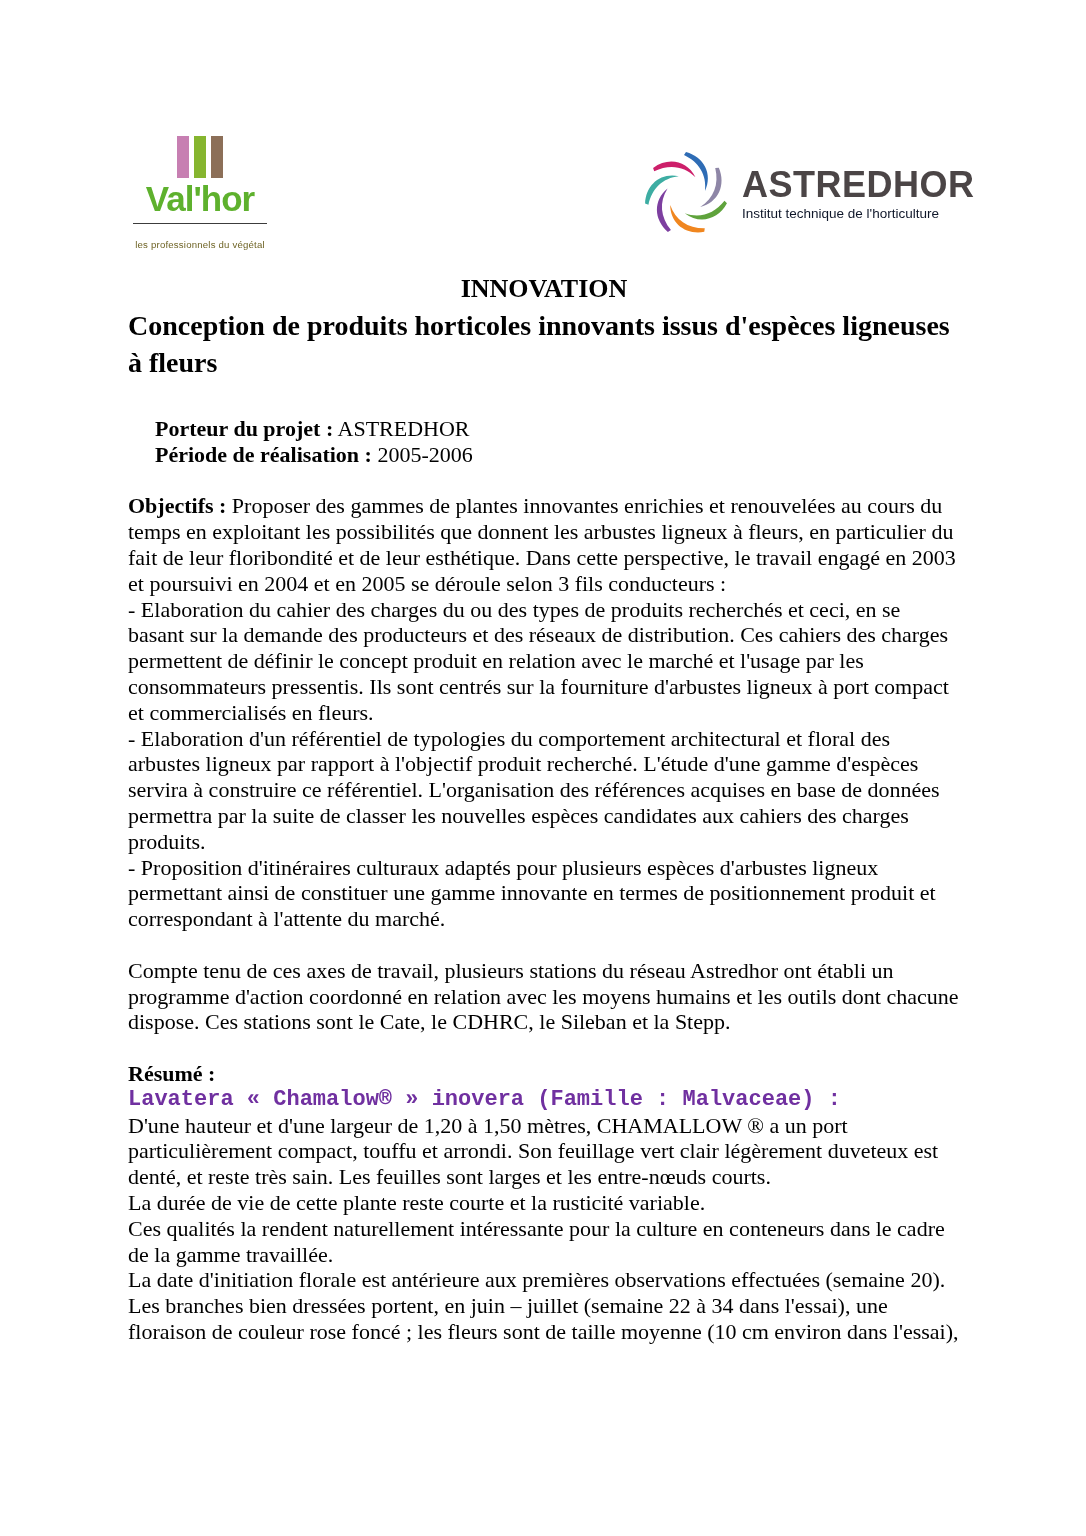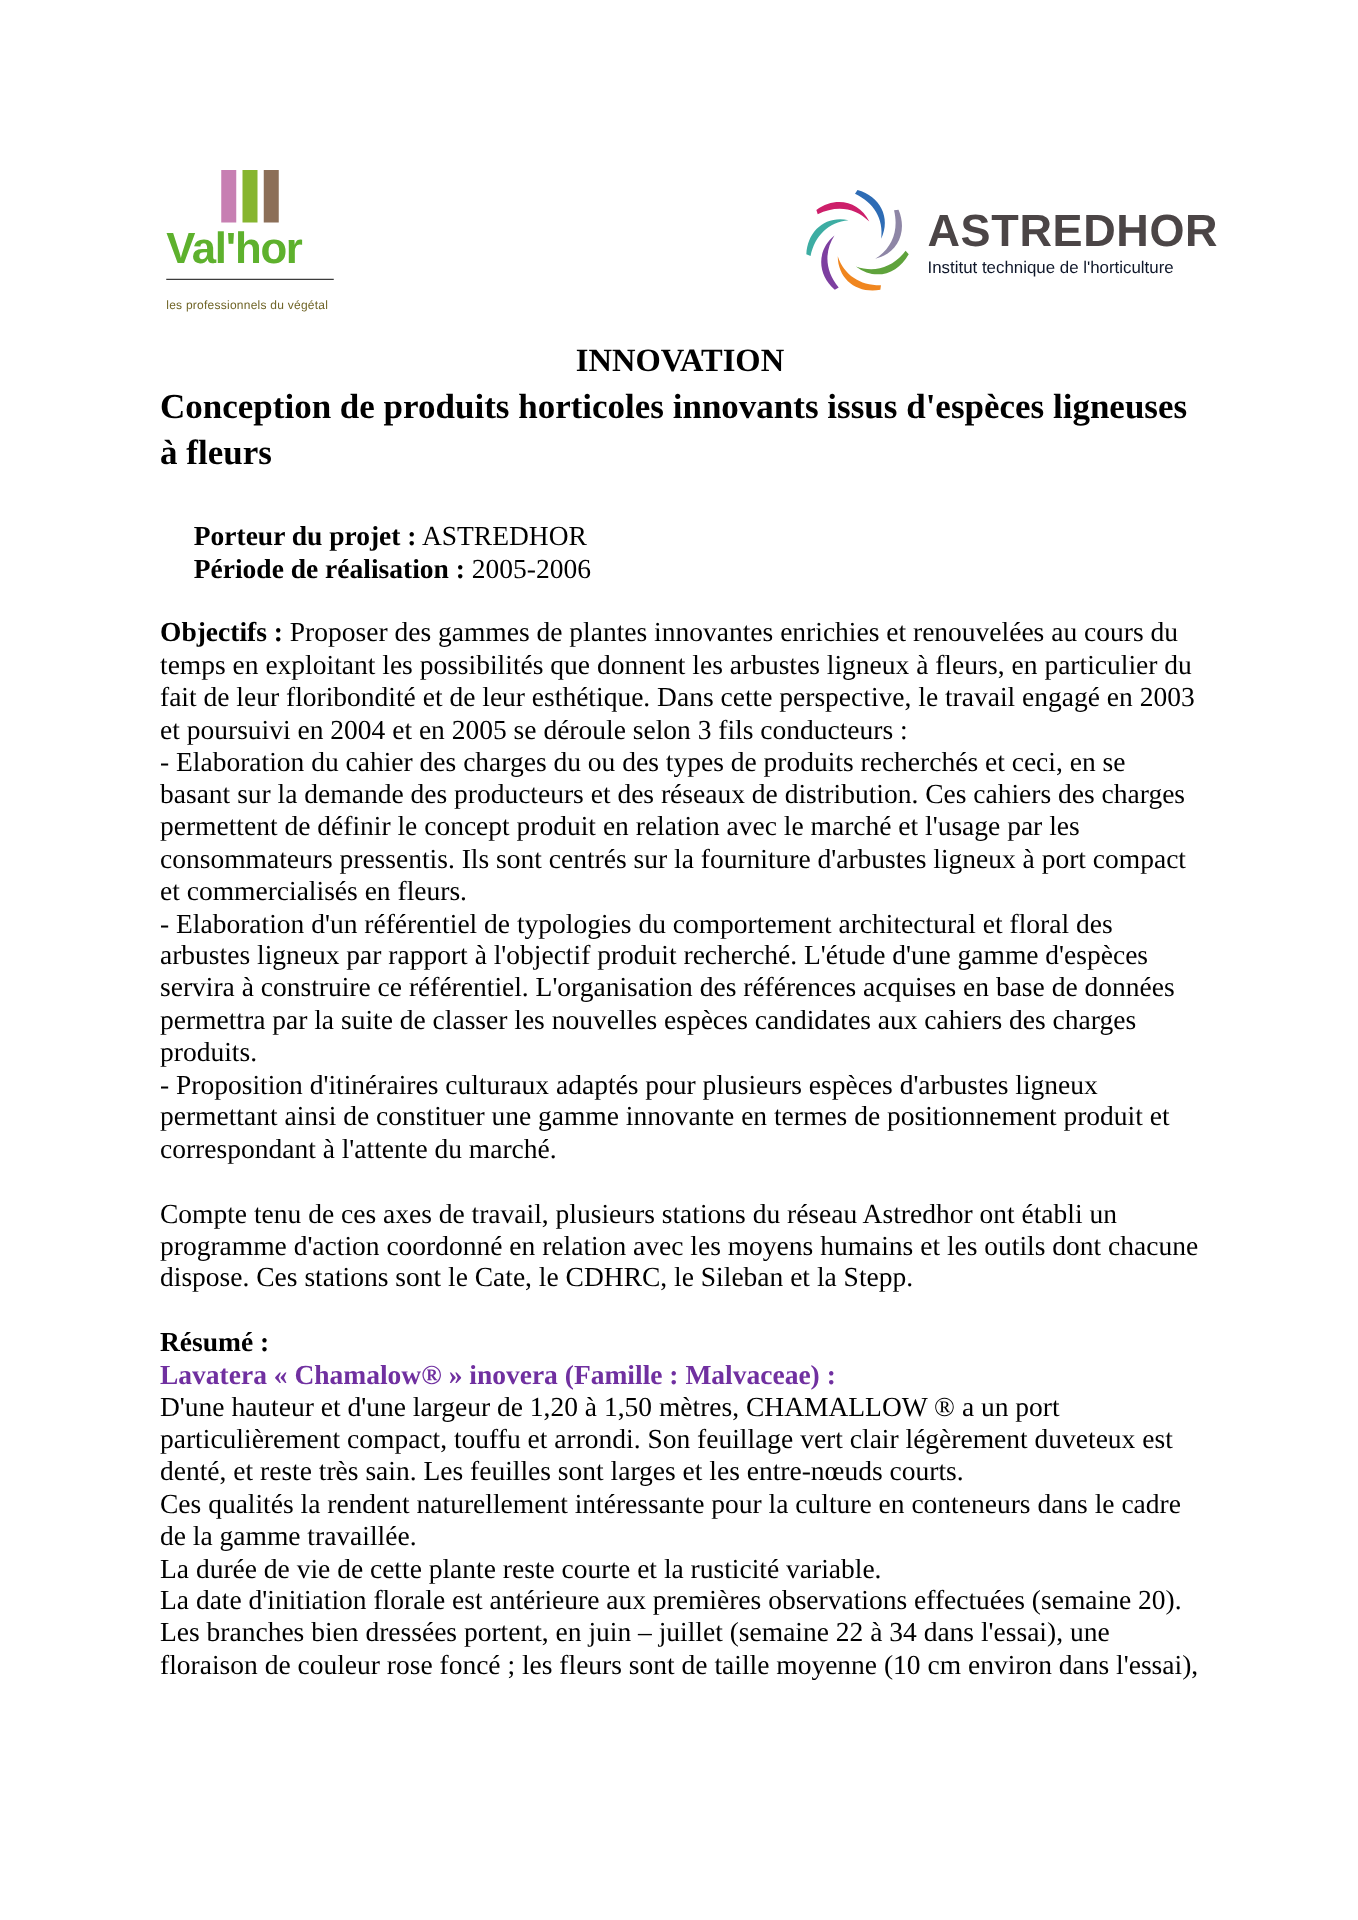--- a/index.html
+++ b/index.html
@@ -1,20 +1,20 @@
 <!DOCTYPE html>
 <html lang="fr"><head>
 <meta charset="utf-8">
 <style>
   html,body{margin:0;padding:0;background:#ffffff;}
   .page{position:relative;width:1086px;height:1536px;background:#ffffff;overflow:hidden;
         font-family:"Liberation Serif",serif;color:#000;}
 
   
-  .valhor{position:absolute;left:133px;top:136px;width:134px;
+  .valhor{position:absolute;left:133px;top:136px;width:134px;text-align:center;
           font-family:"Liberation Sans",sans-serif;}
   .valhor-stripes{display:flex;justify-content:center;gap:5px;height:42px;}
   .valhor-stripes span{display:block;width:12px;height:42px;}
   .valhor-name{margin-top:3px;font-size:35px;font-weight:bold;line-height:1;letter-spacing:-1px;}
   .valhor-tagline{margin-top:7px;border-top:1.6px solid #3c3c3c;padding-top:15px;
                   font-size:9.6px;letter-spacing:.2px;}
 
   .astredhor{position:absolute;left:636px;top:144px;display:flex;align-items:center;}
   .astredhor-flower{width:100px;height:100px;flex:0 0 auto;}
   .astredhor-text{margin-left:6px;font-family:"Liberation Sans",sans-serif;}
@@ -88,22 +88,22 @@
       <span>Proposer des gammes de plantes innovantes enrichies et renouvelées au cours du temps en exploitant les possibilités que donnent les arbustes ligneux à fleurs, en particulier du fait de leur floribondité et de leur esthétique. Dans cette perspective, le travail engagé en 2003 et poursuivi en 2004 et en 2005 se déroule selon 3 fils conducteurs :</span>
     </div>
 
     <div class="para">- Elaboration du cahier des charges du ou des types de produits recherchés et ceci, en se basant sur la demande des producteurs et des réseaux de distribution. Ces cahiers des charges permettent de définir le concept produit en relation avec le marché et l'usage par les consommateurs pressentis. Ils sont centrés sur la fourniture d'arbustes ligneux à port compact et commercialisés en fleurs.</div>
     <div class="para">- Elaboration d'un référentiel de typologies du comportement architectural et floral des arbustes ligneux par rapport à l'objectif produit recherché. L'étude d'une gamme d'espèces servira à construire ce référentiel. L'organisation des références acquises en base de données permettra par la suite de classer les nouvelles espèces candidates aux cahiers des charges produits.</div>
     <div class="para">- Proposition d'itinéraires culturaux adaptés pour plusieurs espèces d'arbustes ligneux permettant ainsi de constituer une gamme innovante en termes de positionnement produit et correspondant à l'attente du marché.</div>
 
     <div class="para gap1">Compte tenu de ces axes de travail, plusieurs stations du réseau Astredhor ont établi un programme d'action coordonné en relation avec les moyens humains et les outils dont chacune dispose. Ces stations sont le Cate, le CDHRC, le Sileban et la Stepp.</div>
 
     <div class="para gap1 b">Résumé :</div>
-    <div class="para resume-heading" style="color:#7030A0;">Lavatera « Chamalow® » inovera (Famille : Malvaceae) :</div>
+    <div class="para resume-heading" style="color:#7030A0;font-family:Liberation Mono, monospace;">Lavatera « Chamalow® » inovera (Famille : Malvaceae) :</div>
 
     <div class="para">D'une hauteur et d'une largeur de 1,20 à 1,50 mètres, CHAMALLOW ® a un port particulièrement compact, touffu et arrondi. Son feuillage vert clair légèrement duveteux est denté, et reste très sain. Les feuilles sont larges et les entre-nœuds courts.</div>
+    <div class="para">La durée de vie de cette plante reste courte et la rusticité variable.</div>
     <div class="para">Ces qualités la rendent naturellement intéressante pour la culture en conteneurs dans le cadre de la gamme travaillée.</div>
-    <div class="para">La durée de vie de cette plante reste courte et la rusticité variable.</div>
     <div class="para">La date d'initiation florale est antérieure aux premières observations effectuées (semaine 20).</div>
     <div class="para">Les branches bien dressées portent, en juin – juillet (semaine 22 à 34 dans l'essai), une floraison de couleur rose foncé ; les fleurs sont de taille moyenne (10 cm environ dans l'essai),</div>
 
   </div>
 </div>
 
 </body></html>

